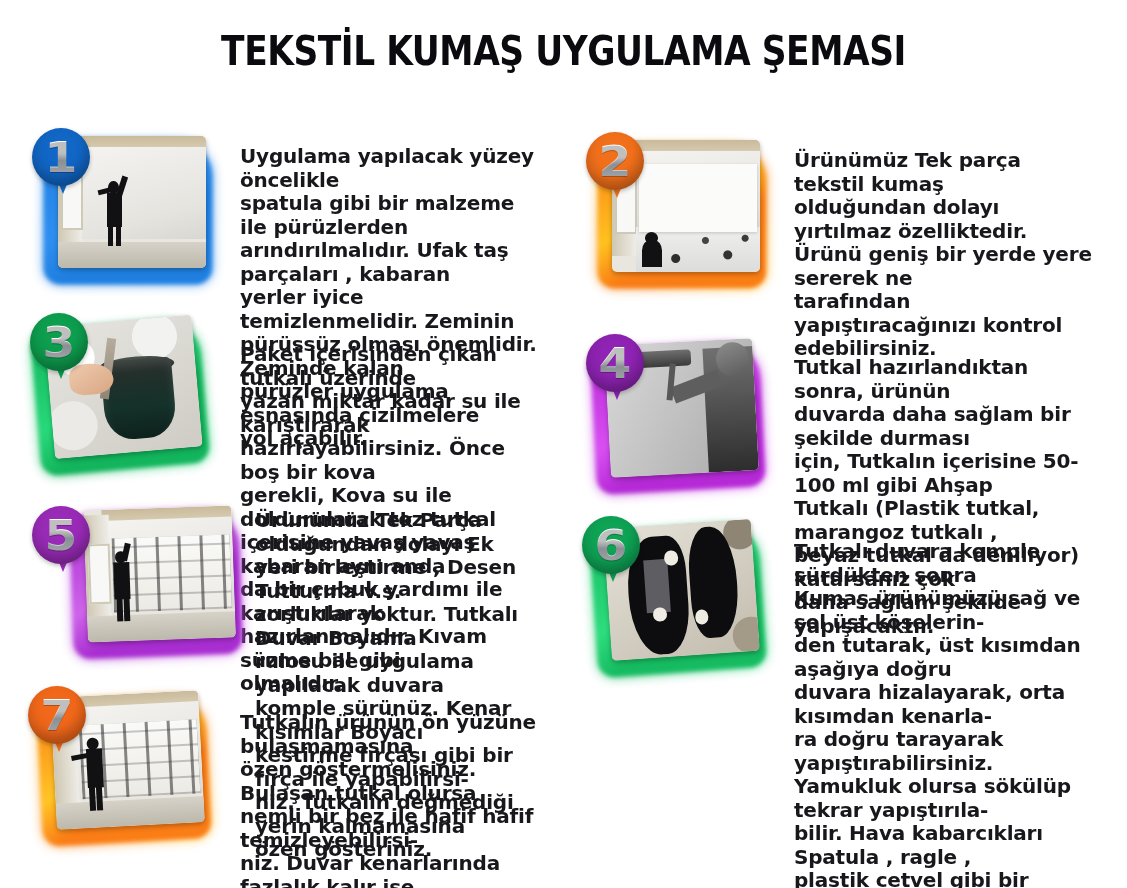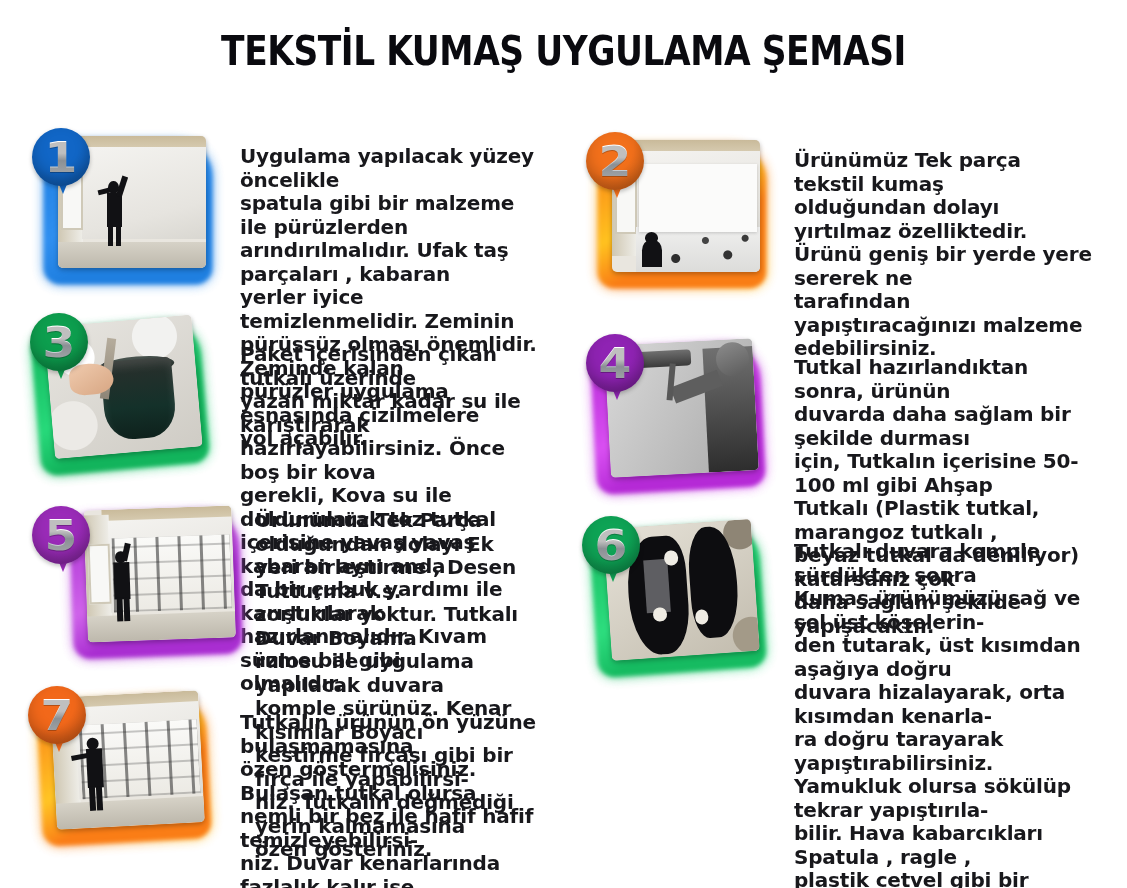--- a/index.html
+++ b/index.html
@@ -323,21 +323,21 @@
     </div>
     <div class="badge">
       <span class="badge-tail" style="color: rgb(242, 112, 27);"></span>
       <div class="badge-circle" style="background: radial-gradient(circle at 34% 26%, rgb(242, 112, 27) 0%, rgb(242, 112, 27) 48%, rgba(0, 0, 0, 0.35) 140%), rgb(242, 112, 27);"></div>
       <div class="badge-num">2</div>
     </div>
   </div>
   <div class="step-text" style="left:222px; top:17px; width:300px;">Ürünümüz Tek parça tekstil kumaş
 olduğundan dolayı yırtılmaz özelliktedir.
 Ürünü geniş bir yerde yere sererek ne
-tarafından yapıştıracağınızı malzeme
+tarafından yapıştıracağınızı kontrol
 edebilirsiniz.</div>
 </div>
 
 <div class="step" id="step-3" style="left:10px; top:313px;">
   <div class="step-media">
     <div class="frame-wrap" style="transform:rotate(-5deg);">
       <div class="frame-glow b" style="background: linear-gradient(135deg, rgb(39, 217, 122), rgb(18, 180, 92) 55%, rgb(39, 217, 122));"></div>
       <div class="frame-glow" style="background: linear-gradient(150deg, rgb(18, 180, 92) 0%, rgb(39, 217, 122) 42%, rgb(18, 180, 92) 62%, rgb(18, 180, 92) 100%);"></div>
       <div class="frame-card">
         <div class="scene bucket">

